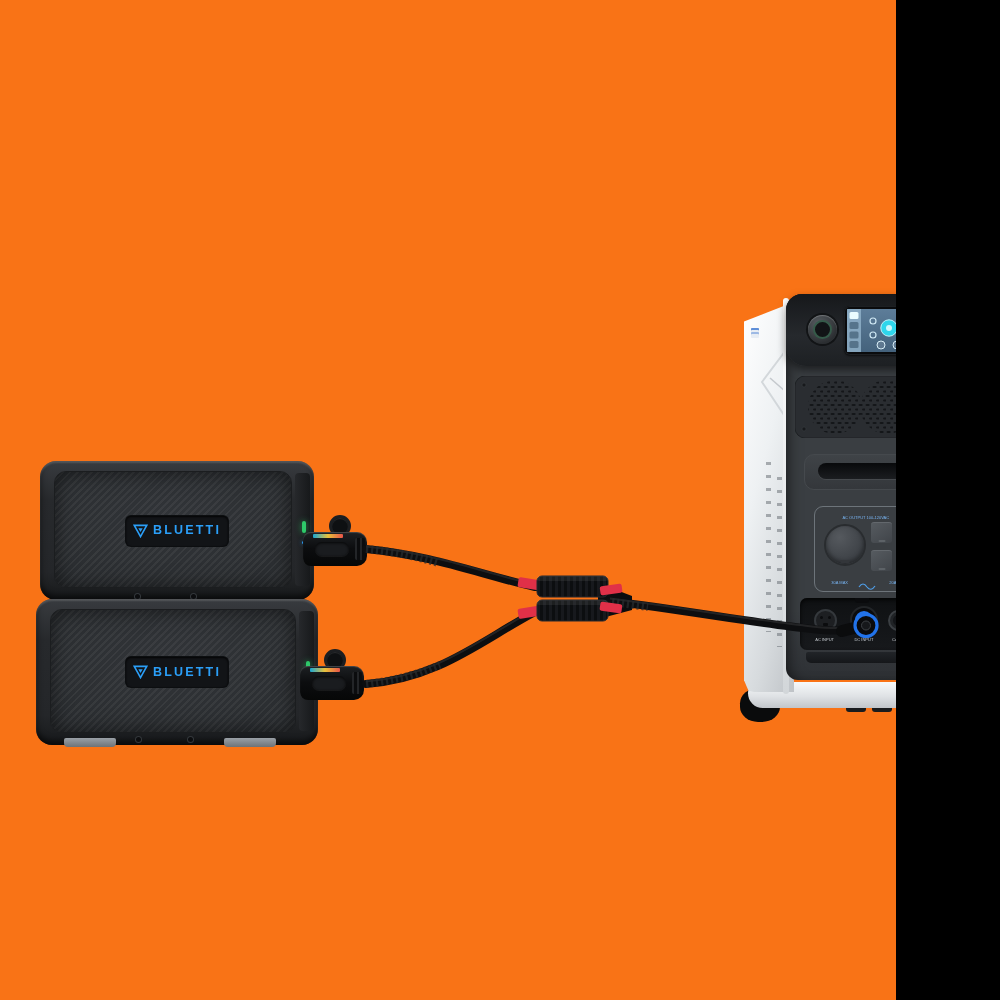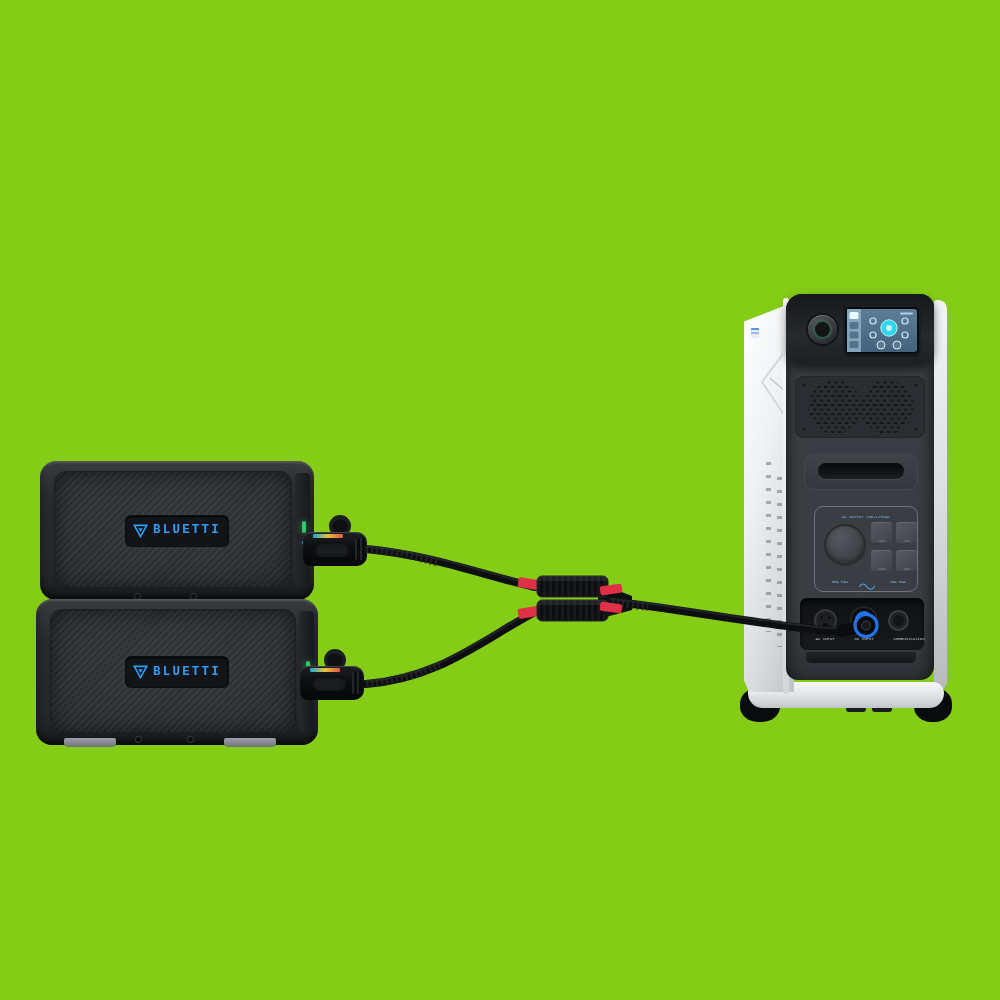--- a/index.html
+++ b/index.html
@@ -1,17 +1,17 @@
 <!DOCTYPE html>
 <html><head>
 <meta charset="utf-8">
 <style>
   html,body{margin:0;padding:0;background:#000;}
   body{font-family:"Liberation Sans",sans-serif;}
-  #stage{position:relative;width:1000px;height:1000px;background:#84cc16;overflow:hidden;font-family:Liberation Mono, monospace;}
+  #stage{position:relative;width:896px;height:1000px;background:#f97316;overflow:hidden;}
 
   
   .battery{position:absolute;z-index:2;}
   .bat-frame{position:absolute;inset:0;border-radius:16px;
     background:linear-gradient(180deg,#383b3f 0%,#27292c 28%,#242629 80%,#17191b 100%);
     box-shadow:inset 0 2px 2px rgba(255,255,255,.16), inset 0 -4px 6px rgba(0,0,0,.65);}
   .bat-face{position:absolute;left:14px;right:22px;top:10px;bottom:12px;border-radius:12px;
     border:1px solid #1b1d1f;
     background:
       repeating-linear-gradient(135deg, rgba(255,255,255,.05) 0 2px, rgba(0,0,0,0) 2px 5px),

